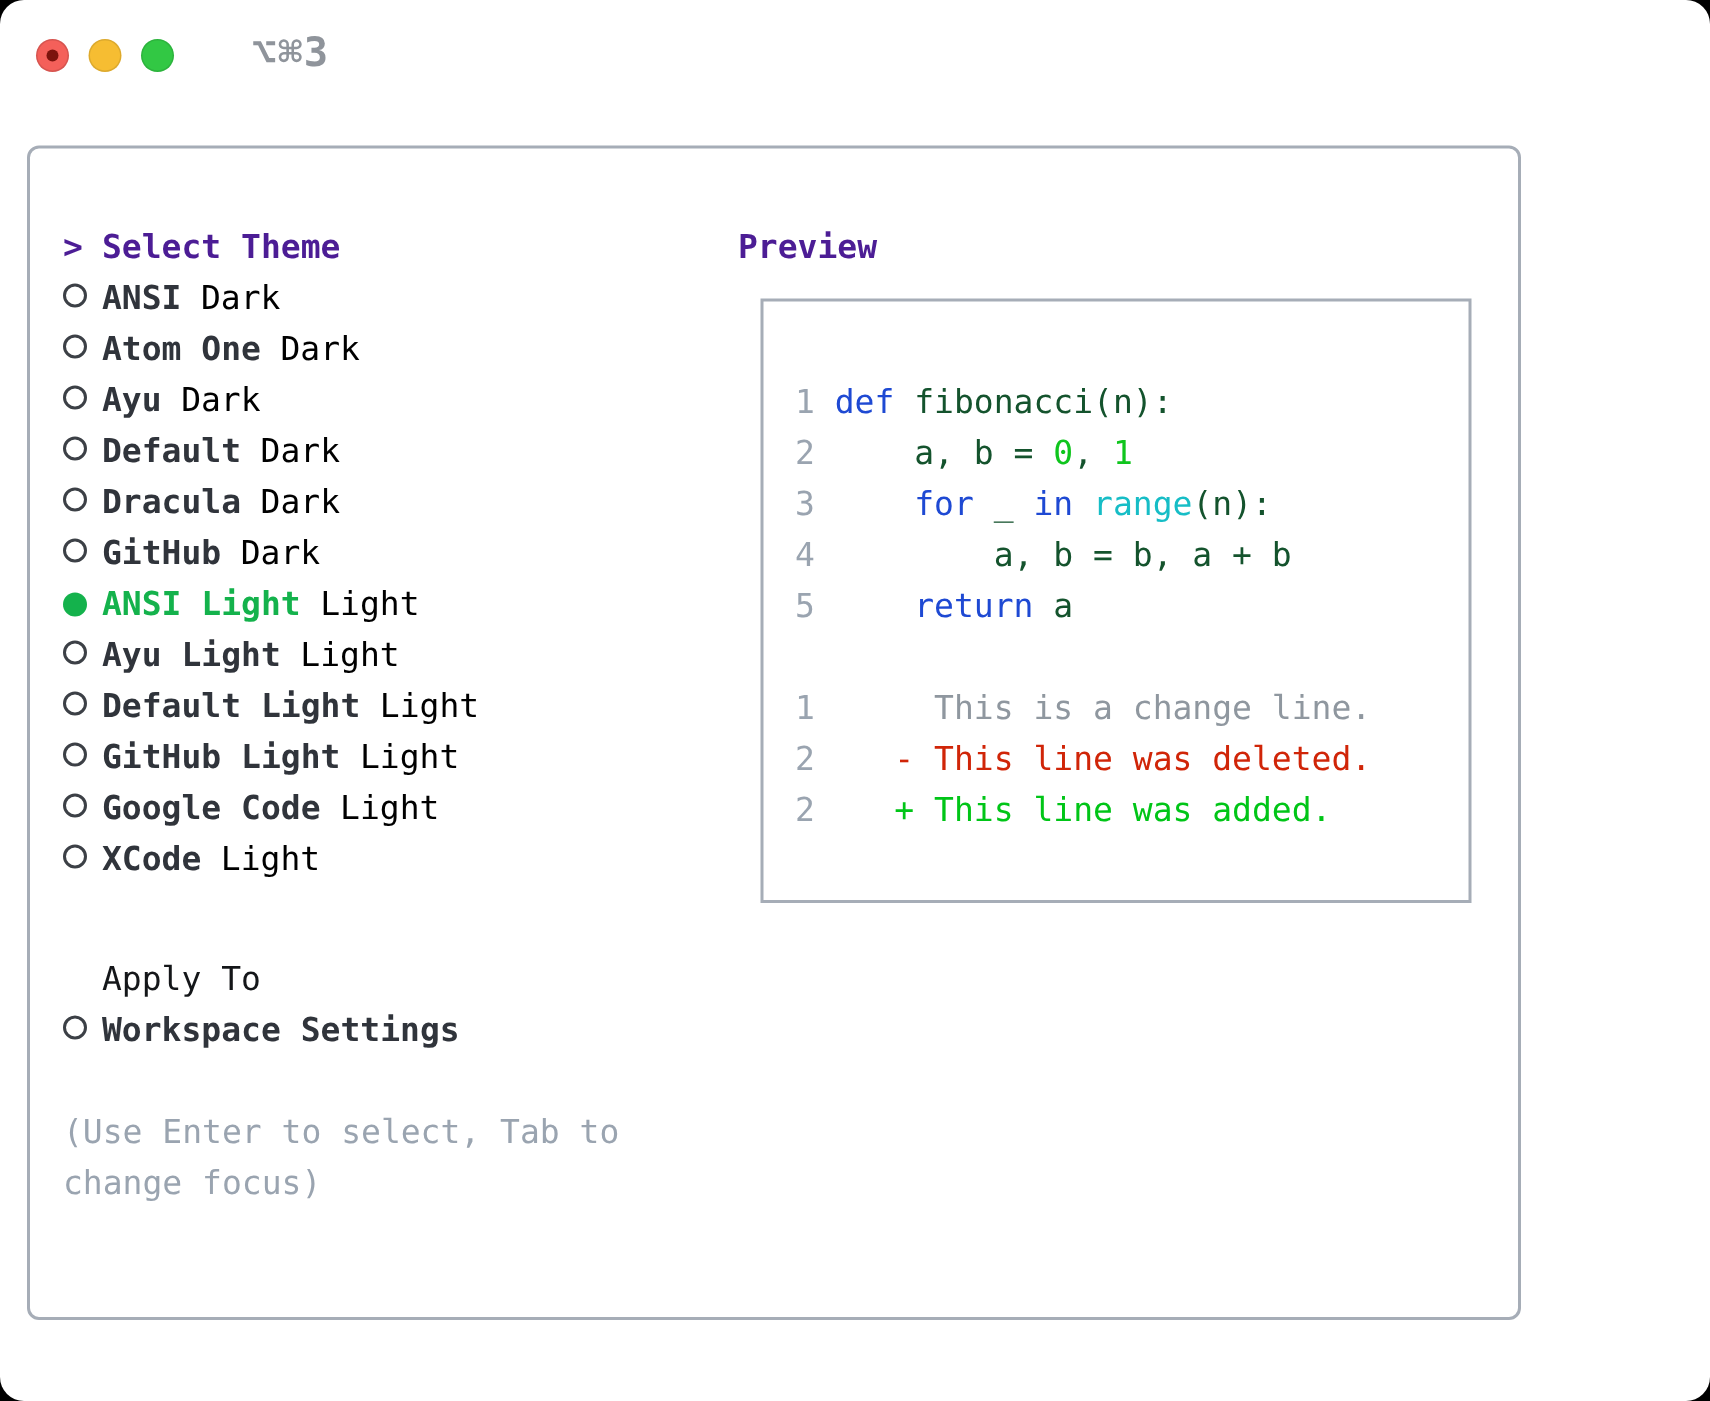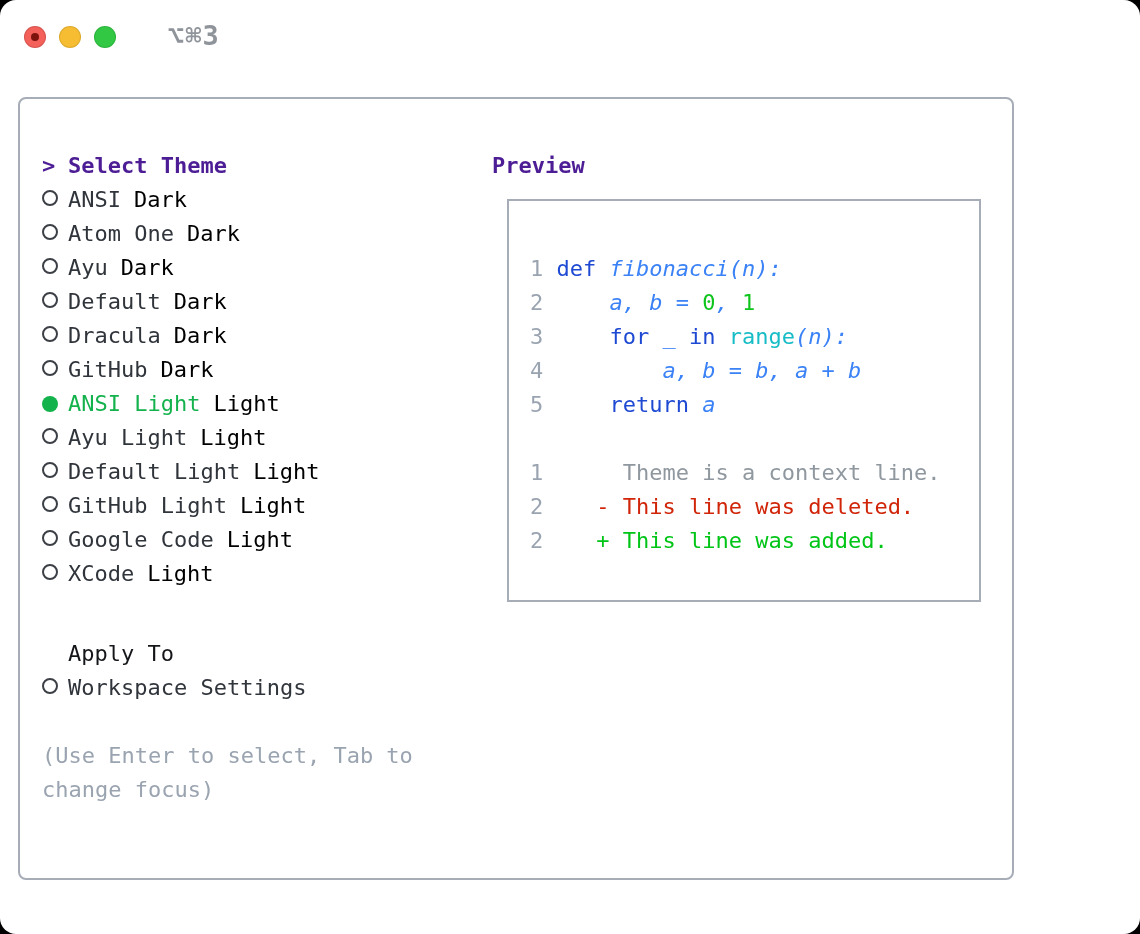--- a/index.html
+++ b/index.html
@@ -36,37 +36,37 @@
   .hdr { font-weight:bold; color:#4c1d95; }
   .prompt, .markerbox { display:inline-block; width:26px; }
   .dot-o {
     display:inline-block; width:12px; height:12px; border-radius:50%;
     border:2px solid #3c4046; vertical-align:1px;
   }
   .dot-f {
     display:inline-block; width:16px; height:16px; border-radius:50%;
     background:#14b24c; vertical-align:-1px;
   }
-  .name { color:#30343b; }
+  .name { color:#30343b;font-weight:bold; }
   .row.sel .name { color:#14b24c;text-align:center; }
   .tag { color:#000000; margin-left:13px; }
   .indent { padding-left:26px;margin-top:12px; }
   .subhdr { color:#141619; }
   .hint { color:#9aa4b0; }
   .spacer { height:34px; }
   
   .preview-label { position:absolute; left:472px; top:50px; }
   .preview-box {
     position:absolute; left:487px; top:100px; width:474px; height:403px;
     border:2px solid #a6adb7; background:#fff;
     padding-top:51px; padding-left:21px; box-sizing:border-box;
     overflow:hidden;
   }
   .seg-num   { color:#9aa4b0; }
-  .seg-plain { color:#3b82f6;font-style:italic; }
+  .seg-plain { color:#14532d; }
   .seg-kw    { color:#1e49d3; }
   .seg-fn    { color:#16bdc6; }
   .seg-lit   { color:#0fc51d; }
   .seg-ctx   { color:#8f979f; }
   .seg-del   { color:#d02508; }
   .seg-add   { color:#00c517; }
 </style>
 </head>
 <body>
 
@@ -112,19 +112,19 @@
 
     <div class="line hdr preview-label">Preview</div>
 
     <div class="preview-box">
       <div class="line"><span class="seg-num">1</span><span class="seg-plain"> </span><span class="seg-kw">def</span><span class="seg-plain"> fibonacci(n):</span></div>
       <div class="line"><span class="seg-num">2</span><span class="seg-plain">     a, b = </span><span class="seg-lit">0</span><span class="seg-plain">, </span><span class="seg-lit">1</span></div>
       <div class="line"><span class="seg-num">3</span><span class="seg-plain">     </span><span class="seg-kw">for</span><span class="seg-plain"> _ </span><span class="seg-kw">in</span><span class="seg-plain"> </span><span class="seg-fn">range</span><span class="seg-plain">(n):</span></div>
       <div class="line"><span class="seg-num">4</span><span class="seg-plain">         a, b = b, a + b</span></div>
       <div class="line"><span class="seg-num">5</span><span class="seg-plain">     </span><span class="seg-kw">return</span><span class="seg-plain"> a</span></div>
       <div class="spacer"></div>
-      <div class="line"><span class="seg-num">1</span><span class="seg-ctx">      Theme is a context line.</span></div>
+      <div class="line"><span class="seg-num">1</span><span class="seg-ctx">      This is a change line.</span></div>
       <div class="line"><span class="seg-num">2</span><span class="seg-plain">    </span><span class="seg-del">- This line was deleted.</span></div>
       <div class="line"><span class="seg-num">2</span><span class="seg-plain">    </span><span class="seg-add">+ This line was added.</span></div>
     </div>
 
   </div>
 </div>
 
 </body></html>

